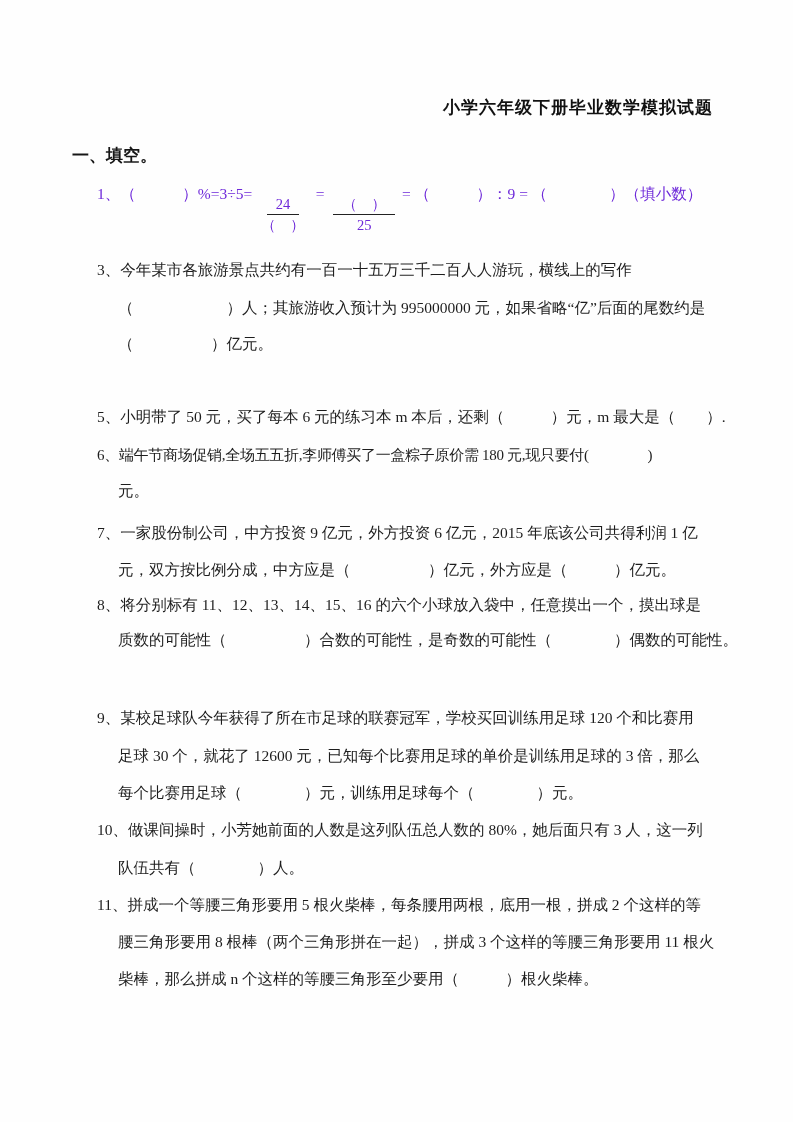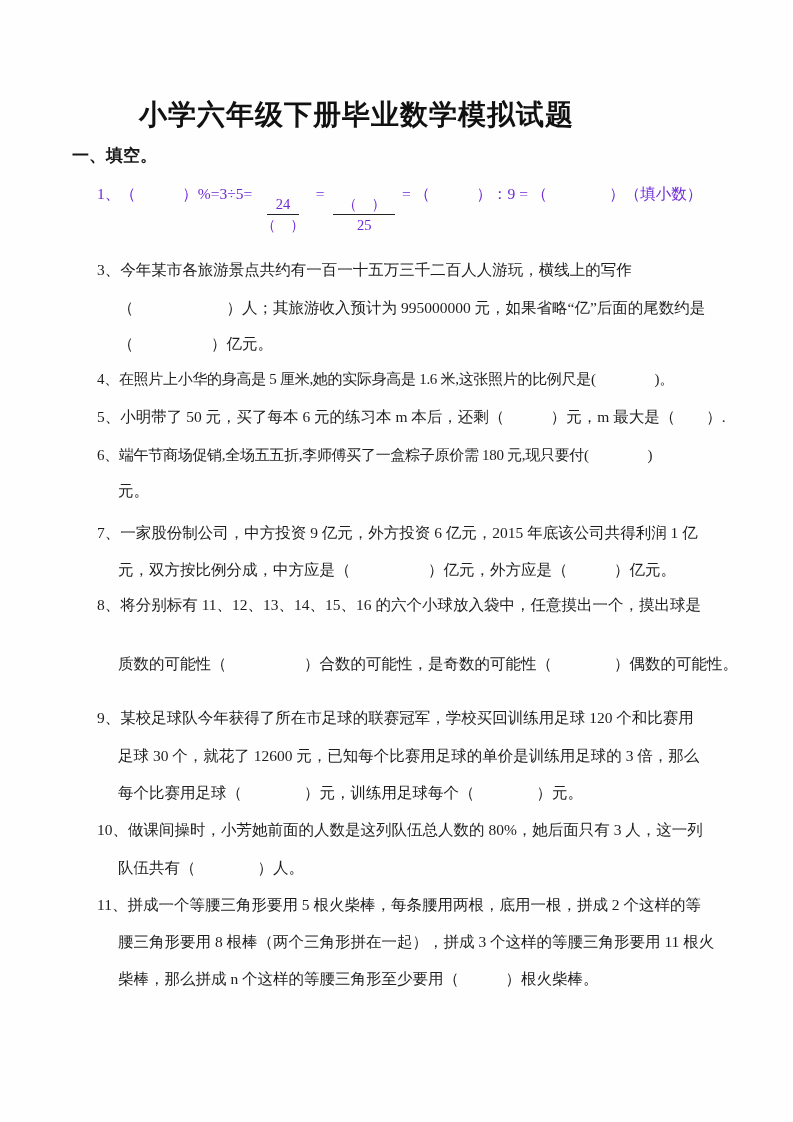--- a/index.html
+++ b/index.html
@@ -6,22 +6,22 @@
   .page{
     position:relative;
     width:793px;height:1122px;
     background:#fefefe;
     font-family:"Liberation Serif","DejaVu Serif",serif;
     color:#1d1d1d;
     overflow:hidden;
   }
   .title{
     position:absolute;top:96px;left:0;width:713px;
-    margin:0;text-align:center;
-    font-size:28px;font-weight:bold;color:#111;
+    margin:0;text-align:right;
+    font-size:17px;font-weight:bold;color:#111;
     letter-spacing:1px;
   }
   .section-heading{
     position:absolute;top:144px;left:72px;
     font-size:17px;font-weight:bold;color:#161616;
   }
   .ln{
     position:absolute;
     font-size:15.5px;line-height:22px;
     white-space:nowrap;color:#1d1d1d;
@@ -65,32 +65,31 @@
       <span class="den">25</span>
     </span>
     <span class="txt">= （　　　）：9 = （　　　　）（填小数）</span>
   </div>
 
 
   <div class="ln" style="top:259px;left:97px;">3、今年某市各旅游景点共约有一百一十五万三千二百人人游玩，横线上的写作</div>
   <div class="ln" style="top:297px;left:118px;">（　　　　　　）人；其旅游收入预计为 995000000 元，如果省略“亿”后面的尾数约是</div>
   <div class="ln" style="top:333px;left:118px;">（　　　　　）亿元。</div>
 
-  <div class="ln tight" style="top:368px;left:97px;">4、在照片上小华的身高是 5 厘米,她的实际身高是 1.6 米,这张照片的比例尺是(　　　　)。</div>
 
   <div class="ln" style="top:406px;left:97px;">5、小明带了 50 元，买了每本 6 元的练习本 m 本后，还剩（　　　）元，m 最大是（　　）.</div>
 
   <div class="ln tight" style="top:444px;left:97px;">6、端午节商场促销,全场五五折,李师傅买了一盒粽子原价需 180 元,现只要付(　　　　)</div>
   <div class="ln" style="top:480px;left:118px;">元。</div>
 
   <div class="ln" style="top:522px;left:97px;">7、一家股份制公司，中方投资 9 亿元，外方投资 6 亿元，2015 年底该公司共得利润 1 亿</div>
   <div class="ln" style="top:559px;left:118px;">元，双方按比例分成，中方应是（　　　　　）亿元，外方应是（　　　）亿元。</div>
 
   <div class="ln" style="top:594px;left:97px;">8、将分别标有 11、12、13、14、15、16 的六个小球放入袋中，任意摸出一个，摸出球是</div>
-  <div class="ln" style="top:629px;left:118px;margin-top:24px;">质数的可能性（　　　　　）合数的可能性，是奇数的可能性（　　　　）偶数的可能性。</div>
+  <div class="ln" style="top:629px;left:118px;">质数的可能性（　　　　　）合数的可能性，是奇数的可能性（　　　　）偶数的可能性。</div>
 
   <div class="ln" style="top:707px;left:97px;">9、某校足球队今年获得了所在市足球的联赛冠军，学校买回训练用足球 120 个和比赛用</div>
   <div class="ln" style="top:745px;left:118px;">足球 30 个，就花了 12600 元，已知每个比赛用足球的单价是训练用足球的 3 倍，那么</div>
   <div class="ln" style="top:782px;left:118px;">每个比赛用足球（　　　　）元，训练用足球每个（　　　　）元。</div>
 
   <div class="ln" style="top:819px;left:97px;">10、做课间操时，小芳她前面的人数是这列队伍总人数的 80%，她后面只有 3  人，这一列</div>
   <div class="ln" style="top:857px;left:118px;">队伍共有（　　　　）人。</div>
 
   <div class="ln" style="top:894px;left:97px;">11、拼成一个等腰三角形要用 5 根火柴棒，每条腰用两根，底用一根，拼成 2 个这样的等</div>
   <div class="ln" style="top:931px;left:118px;">腰三角形要用 8 根棒（两个三角形拼在一起），拼成 3 个这样的等腰三角形要用 11 根火</div>

